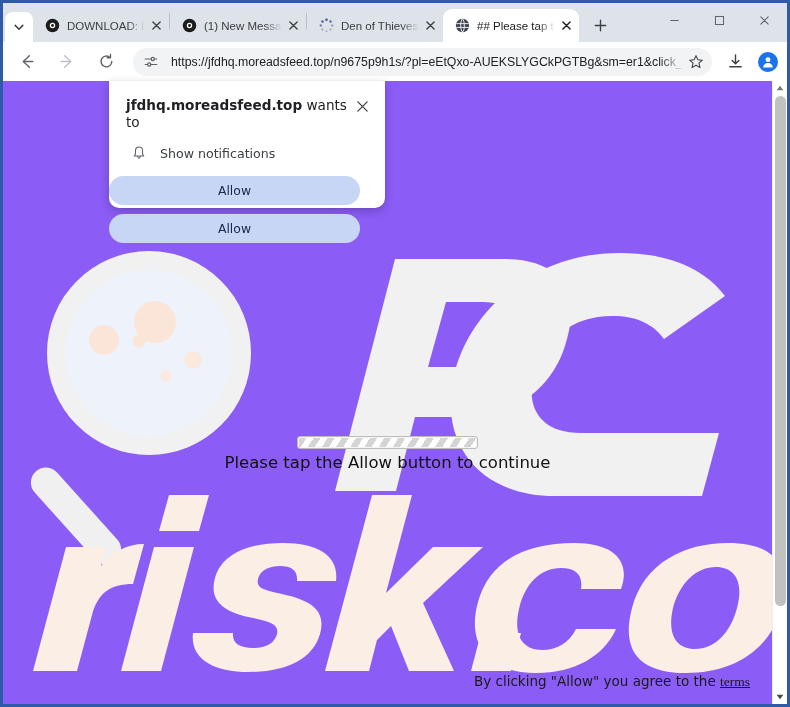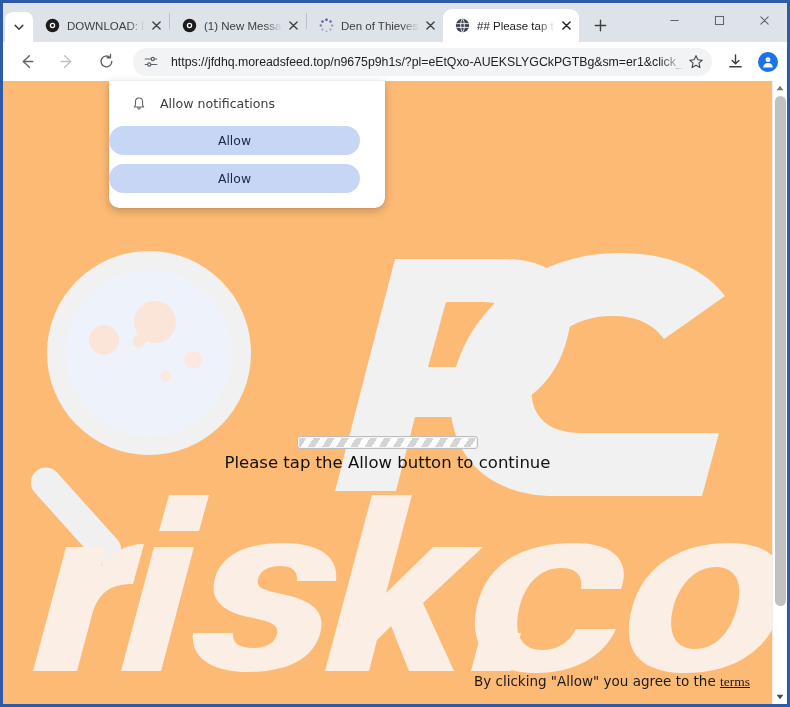--- a/index.html
+++ b/index.html
@@ -155,21 +155,21 @@
     position: absolute;
     left: 0; top: 78px;
     width: 784px; height: 623px;
     background: #ffffff;
     overflow: hidden;
   }
   .page-canvas {
     position: absolute;
     left: 0; top: 0;
     width: 769px; height: 623px;
-    background: #fdba74;
+    background: #8b5cf6;
     overflow: hidden;
   }
 
   
   .watermark {
     position: absolute;
     left: 0; top: 0;
     width: 769px; height: 623px;
     pointer-events: none;
     overflow: hidden;
@@ -553,29 +553,39 @@
     </div>
     <div class="sb-thumb"></div>
     <div class="sb-arrow down">
       <svg width="8" height="6" viewBox="0 0 8 6">
           <path d="M4 5.2 L0.6 0.8 L7.4 0.8 Z" fill="#4a4a4a"></path>
         </svg>
     </div>
   </div>
 
   <div class="perm-bubble">
+    <div class="perm-header">
+      <div class="perm-title">
+        <b>jfdhq.moreadsfeed.top</b><span> wants to</span>
+      </div>
+      <div class="perm-close">
+        <svg width="13" height="13" viewBox="0 0 14 14">
+          <path d="M2 2 L12 12 M12 2 L2 12" stroke="#3c4043" stroke-width="1.35" stroke-linecap="round"></path>
+        </svg>
+      </div>
+    </div>
 
     <div class="perm-row">
       <span class="bell">
         <svg width="16" height="16" viewBox="0 0 18 18">
           <path d="M9 2.2 C6.5 2.2 5 4 5 6.4 V10 L3.7 12.3 H14.3 L13 10 V6.4 C13 4 11.5 2.2 9 2.2 Z" fill="none" stroke="#5f6368" stroke-width="1.2" stroke-linejoin="round"></path>
           <path d="M7.4 12.6 C7.6 14 8.2 14.8 9 14.8 C9.8 14.8 10.4 14 10.6 12.6" fill="none" stroke="#5f6368" stroke-width="1.2"></path>
         </svg>
       </span>
-      <span class="perm-label">Allow notifications</span>
+      <span class="perm-label">Show notifications</span>
     </div>
 
     <div class="perm-actions">
       <button class="perm-btn">Allow</button>
       <button class="perm-btn">Allow</button>
     </div>
   </div>
 
 </div>
 

